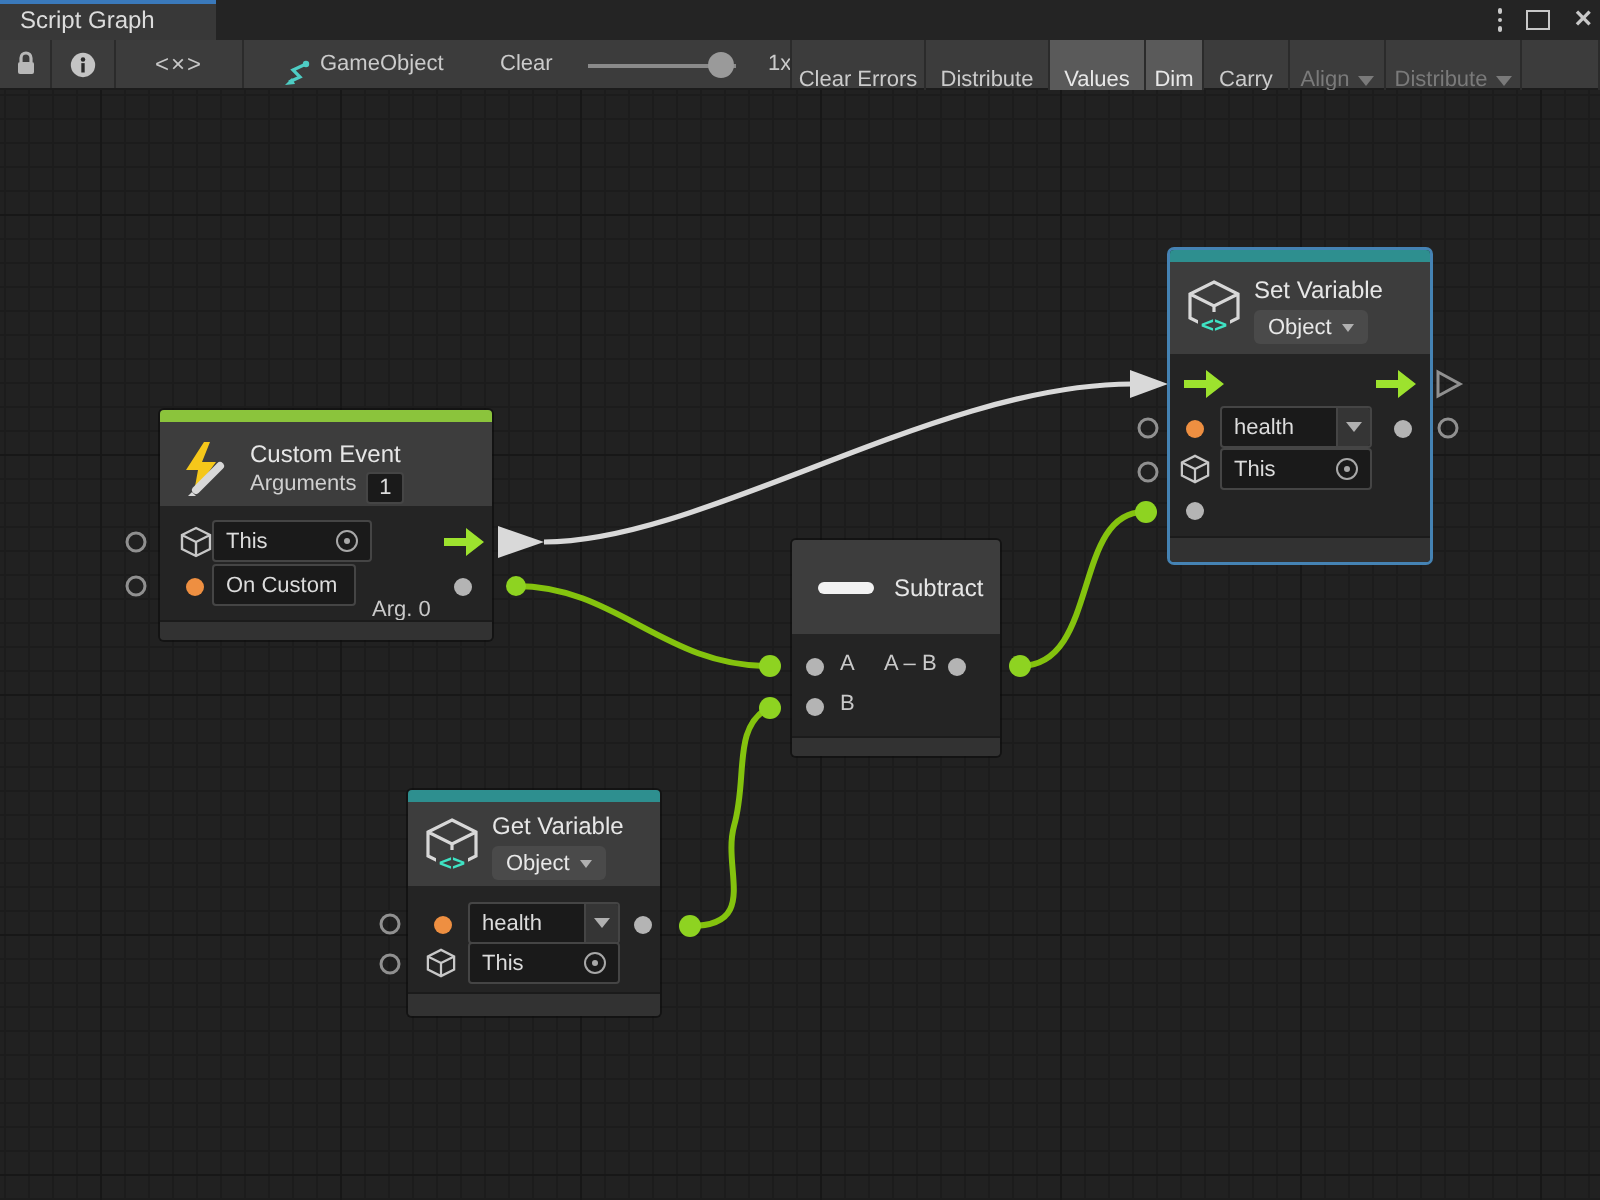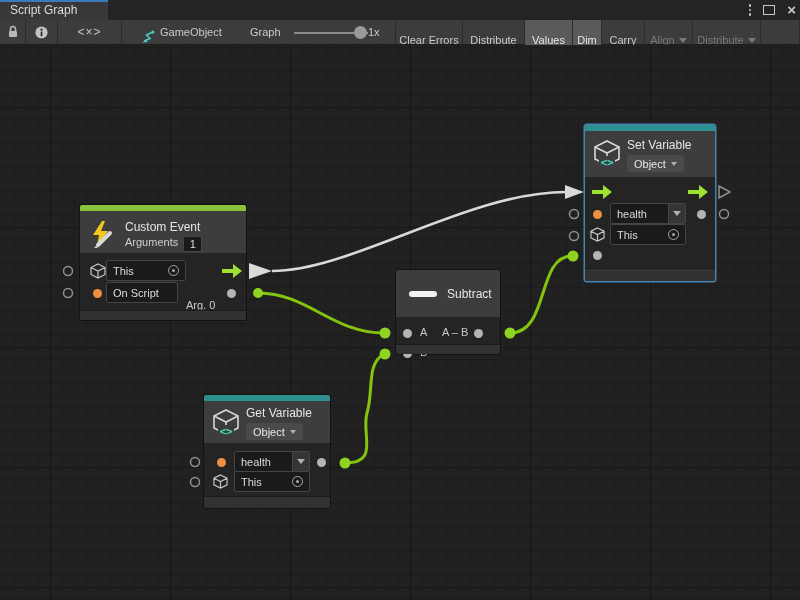--- a/index.html
+++ b/index.html
@@ -115,24 +115,24 @@
       <span class="code-glyph">&lt;×&gt;</span>
     </div>
 
     <svg class="tb-label" style="left:140px;top:5px;" width="15" height="15" viewBox="0 0 15 15">
       <path d="M13,2.5 L6.5,5.5 L10,9 L4.5,11.5" fill="none" stroke="#4ecdc4" stroke-width="1.6"></path>
       <circle cx="13" cy="2.5" r="1.6" fill="#4ecdc4"></circle>
       <path d="M6 9.5 L2.5 13 L7.5 12.5 Z" fill="#4ecdc4"></path>
     </svg>
     <span class="tb-label" style="left:160px;">GameObject</span>
 
-    <span class="tb-label" style="left:250px;">Graph</span>
+    <span class="tb-label" style="left:250px;">Clear</span>
     <div class="slider-track"></div>
     <div class="slider-handle"></div>
-    <span class="tb-label" style="left:368px;">1x</span>
+    <span class="tb-label" style="left:384px;">1x</span>
     <div style="position:absolute;left:395px;top:0;width:1px;height:24px;background:#2b2b2b;"></div>
 
     <div class="tb-group">
       <div class="gbtn" style="width:67px;">
         <span>Clear Errors</span>
         </div>
       <div class="gbtn" style="width:62px;">
         <span>Distribute</span>
         </div>
       <div class="gbtn active" style="width:48px;justify-content:center;">
@@ -210,29 +210,29 @@
           <span>This</span>
           <span class="target"></span>
         </div>
         <svg class="arrow-green" style="right:4px;" width="20" height="14" viewBox="0 0 20 14">
           <path d="M0,5 H11 V0 L20,7 L11,14 V9 H0 Z" fill="#9de22e"></path>
         </svg>
       </div>
       <div class="row" style="left:0;top:77px;width:166px;">
         <span class="dot orange" style="left:13px;"></span>
         <div class="field" style="left:26px;width:72px;">
-          <span>On Script</span>
+          <span>On Custom</span>
         </div>
         <span class="plabel" style="left:106px;margin-top:13px;">Arg. 0</span>
         <span class="dot gray" style="left:147px;"></span>
       </div>
       <div class="n-footer" style="height:10px;"></div>
     </div>
 
-    <div class="node" style="left:396px;top:225px;width:104px;height:84px;">
+    <div class="node" style="left:396px;top:225px;width:104px;height:108px;">
       <div class="n-header" style="top:0;height:47px;border-radius:2px 2px 0 0;">
         <span class="minus-bar" style="left:13px;top:21px;"></span>
         <div class="n-title" style="left:51px;top:17px;">Subtract</div>
       </div>
       <div class="row" style="left:0;top:52px;width:104px;">
         <span class="dot gray" style="left:7px;"></span>
         <span class="plabel" style="left:24px;">A</span>
         <span class="plabel" style="left:46px;">A – B</span>
         <span class="dot gray" style="left:78px;"></span>
       </div>

